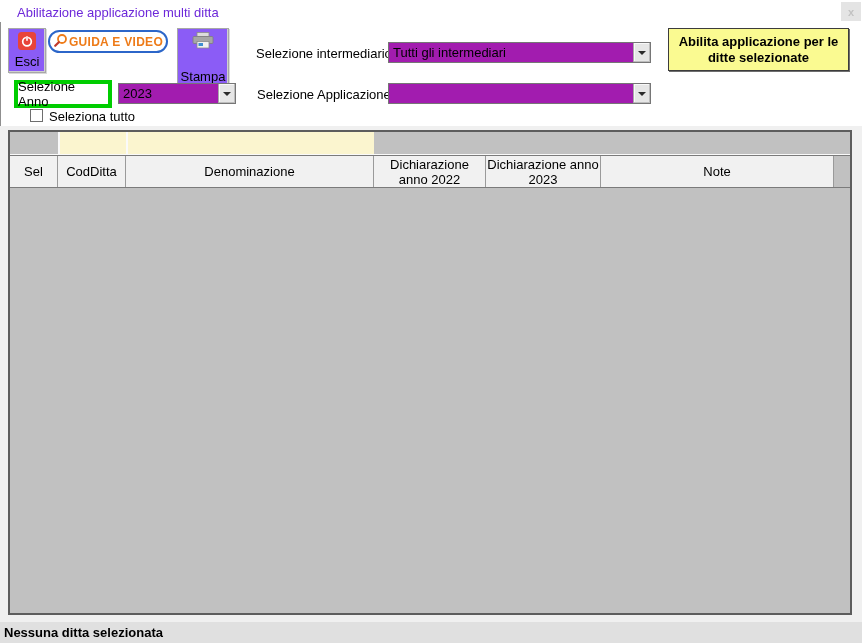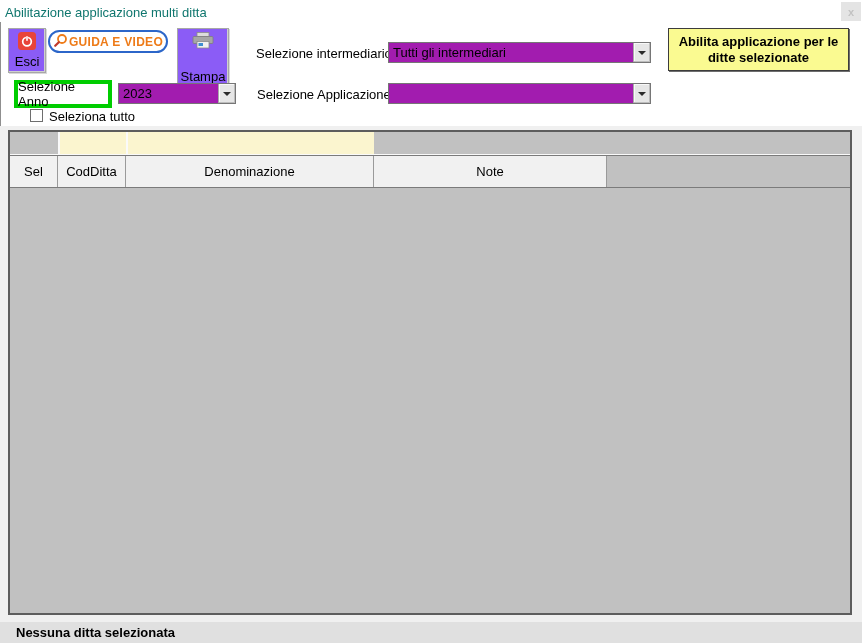--- a/index.html
+++ b/index.html
@@ -15,22 +15,22 @@
   .window-edge {
     position: absolute; left: 0; top: 22px; width: 1px; height: 621px;
     background: #8f8f8f;
   }
   
   .titlebar {
     position: absolute; left: 0; top: 0; width: 862px; height: 22px;
     background: #ffffff;
   }
   .titlebar-text {
-    position: absolute; left: 5px; top: 5px;
-    color: #0f766e; font-size: 13px;
+    position: absolute; left: 17px; top: 5px;
+    color: #6d28d9; font-size: 13px;
   }
   .close-btn {
     position: absolute; left: 841px; top: 2px; width: 20px; height: 19px;
     background: #e4e4e4; color: #c2c2c2;
     display: flex; align-items: center; justify-content: center;
     font-size: 11px; font-weight: bold;
   }
   
   .tool-btn {
     position: absolute;
@@ -135,21 +135,21 @@
   .c-d23  { width: 115px; }
   .c-note { width: 233px; }
   
   .fc-sel { width: 48px; }
   .fc-cod { width: 66px; }
   .fc-den { width: 246px; }
   
   .statusbar {
     position: absolute; left: 0; top: 622px; width: 862px; height: 21px;
     background: #e0e0e0; display: flex; align-items: center;
-    font-weight: bold; font-size: 13px; padding-left: 16px;
+    font-weight: bold; font-size: 13px; padding-left: 4px;
   }
   .icon { display: block; }
 </style>
 </head>
 <body>
 
 <div class="window-edge"></div>
 
 <div class="titlebar">
   <div class="titlebar-text">Abilitazione applicazione multi ditta</div>
@@ -233,20 +233,22 @@
       <div class="filter-cell f-yellow fc-cod"></div>
       <div class="f-sep"></div>
       <div class="filter-cell f-yellow fc-den"></div>
       <div class="filter-cell f-gray" style="flex:1"></div>
     </div>
 
     <div class="header-row">
       <div class="header-cell c-sel">Sel</div>
       <div class="header-cell c-cod">CodDitta</div>
       <div class="header-cell c-den">Denominazione</div>
+      <div class="header-cell c-d22">Dichiarazione anno 2022</div>
+      <div class="header-cell c-d23">Dichiarazione anno 2023</div>
       <div class="header-cell c-note">Note</div>
       <div class="header-cell header-filler"></div>
     </div>
 
     <div class="grid-body"></div>
   </div>
 </div>
 
 <div class="statusbar">
   <span>Nessuna ditta selezionata</span>

